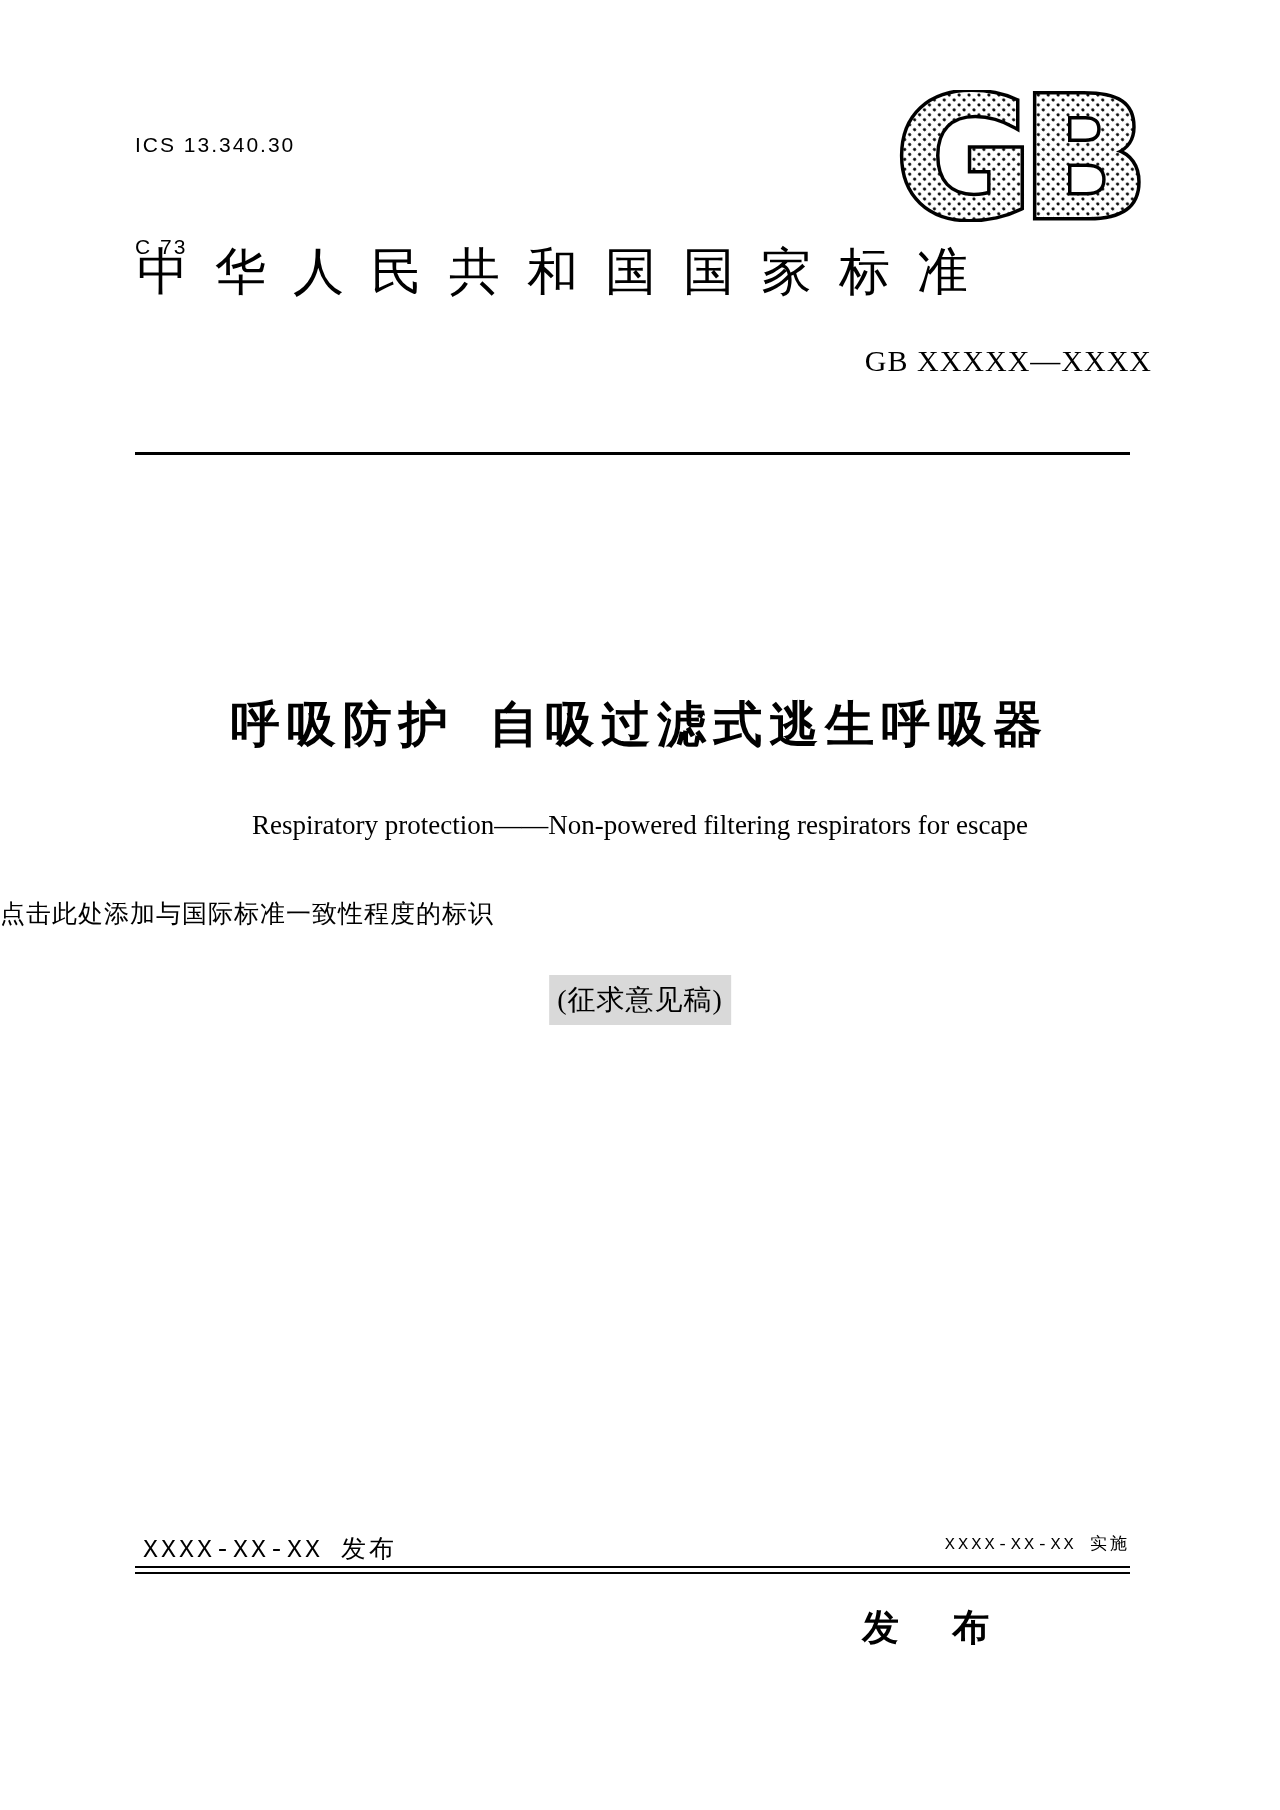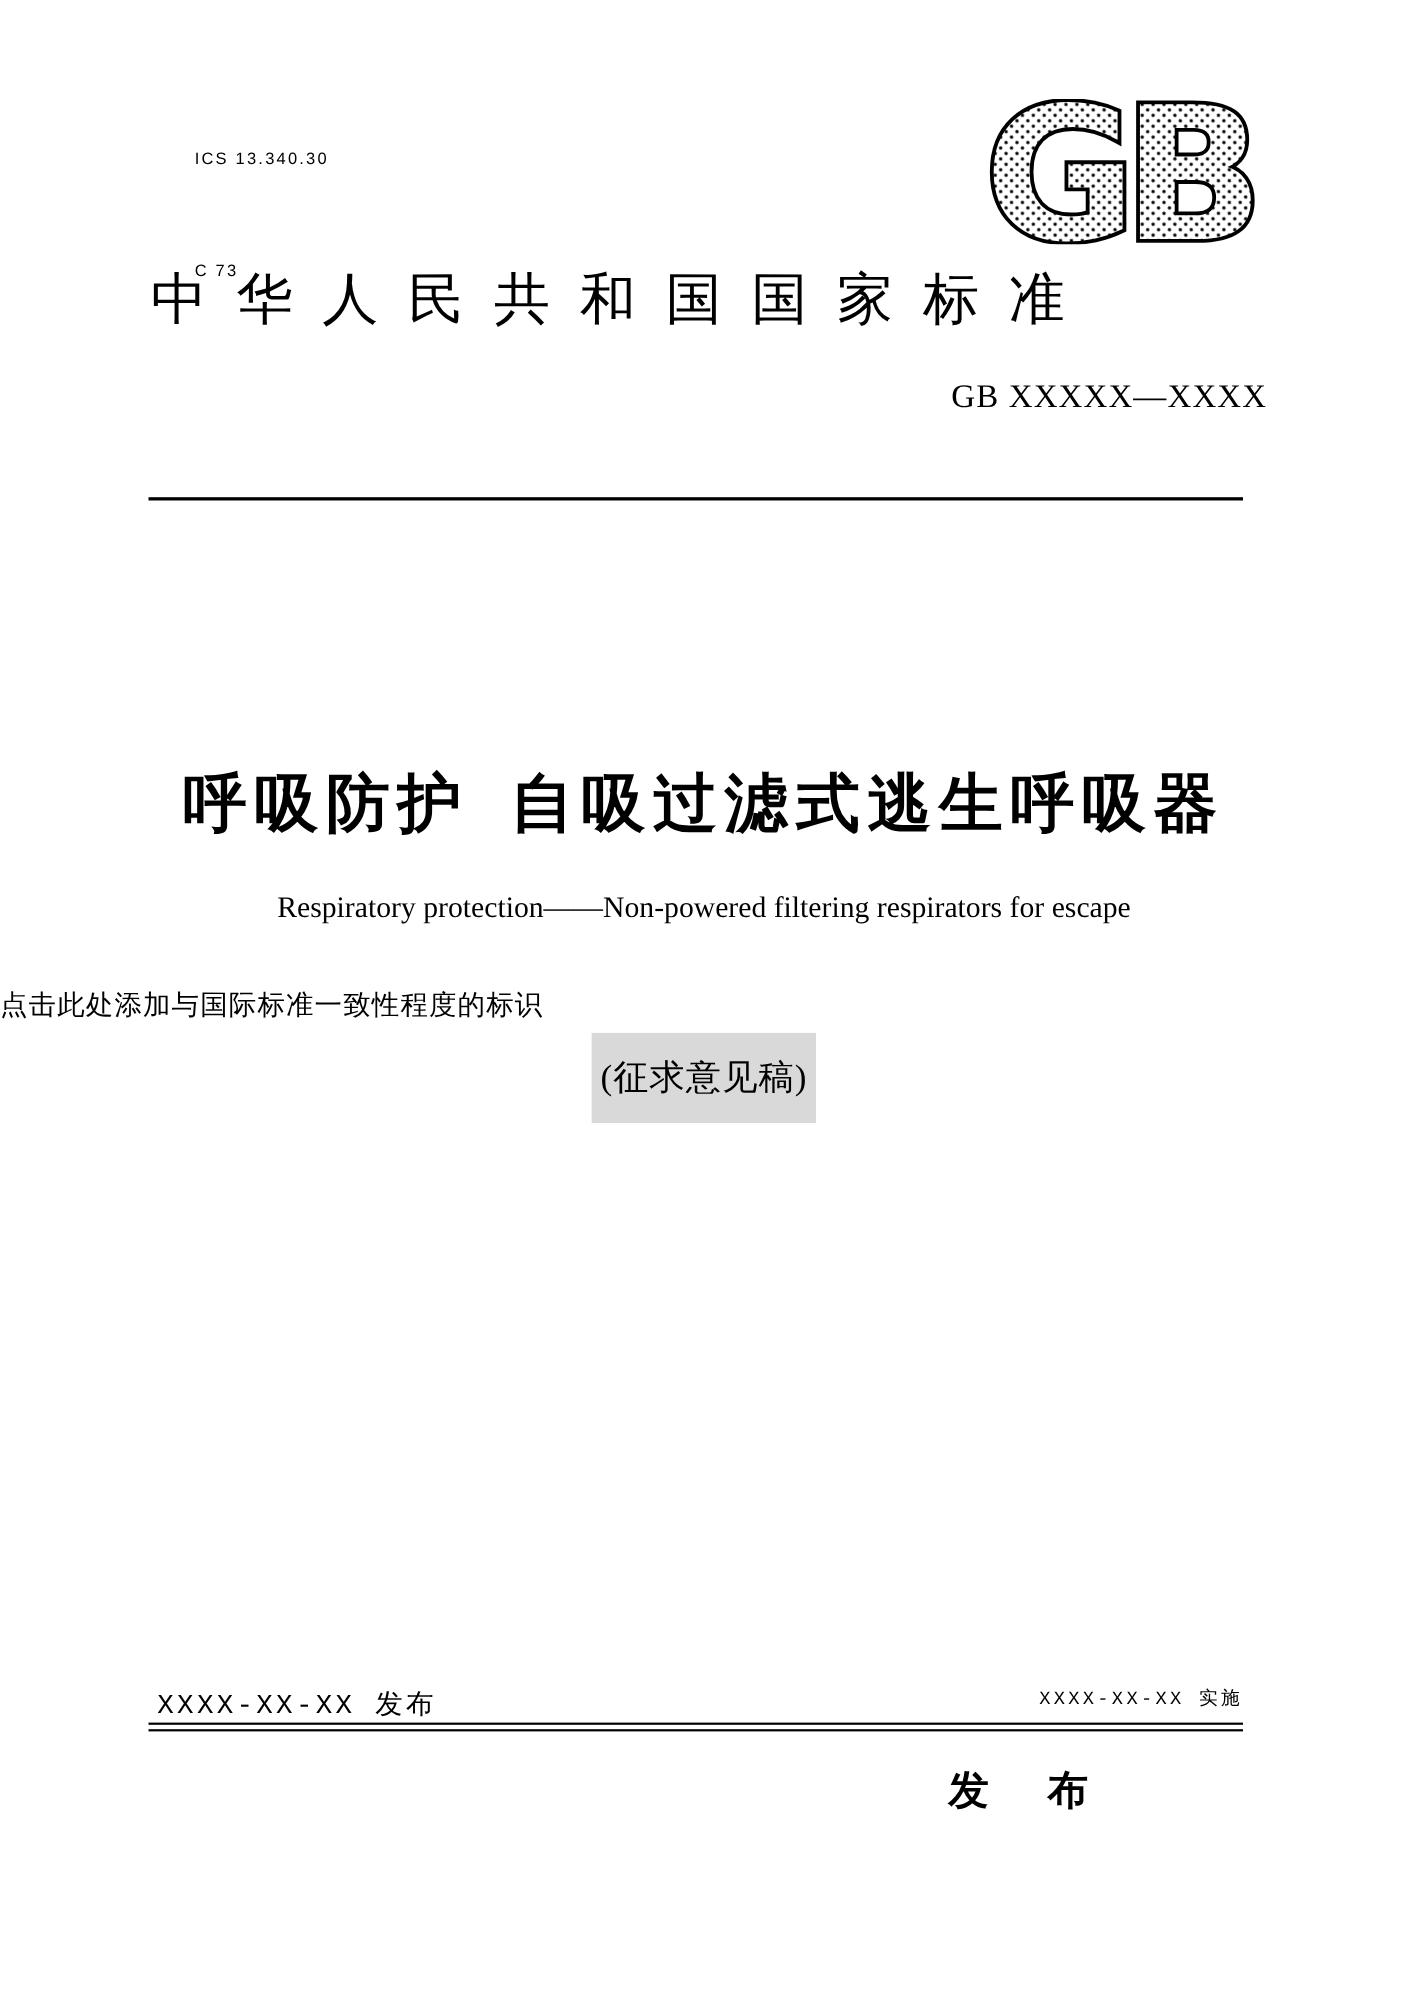--- a/index.html
+++ b/index.html
@@ -16,25 +16,24 @@
     font-family: "Liberation Serif", serif;
     overflow: hidden;
   }
 
   
   .ics-block {
     position: absolute;
     left: 135px;
     top: 60px;
     font-family: "Liberation Sans", sans-serif;
-    font-size: 15px;
+    font-size: 21px;
     line-height: 34px;
     letter-spacing: 2px;
     white-space: pre;
-    margin-left: 42px;
   }
 
   
   .gb-logo {
     position: absolute;
     left: 880px;
     top: 90px;
     width: 272px;
     height: 132px;
   }
@@ -69,21 +68,21 @@
   }
 
   .title-cn {
     position: absolute;
     left: 0;
     top: 692px;
     width: 1280px;
     text-align: center;
     font-family: "Liberation Sans", sans-serif;
     font-weight: bold;
-    font-size: 58px;
+    font-size: 49px;
     letter-spacing: 7px;
     word-spacing: 14px;
     white-space: nowrap;
   }
 
   .title-en {
     position: absolute;
     left: 0;
     top: 810px;
     width: 1280px;
@@ -98,24 +97,24 @@
     width: 1280px;
     text-align: left;
     font-size: 25px;
     letter-spacing: 1px;
   }
 
   .draft-label {
     position: absolute;
     left: 50%;
     transform: translateX(-50%);
-    top: 939px;
+    top: 975px;
     background: #d9d9d9;
-    padding: 19px 8px;
-    font-size: 32px;
+    padding: 6px 8px;
+    font-size: 28px;
     letter-spacing: 1px;
     white-space: nowrap;
   }
 
   
   .date-release {
     position: absolute;
     left: 143px;
     top: 1532px;
     font-family: Liberation Mono, monospace;

